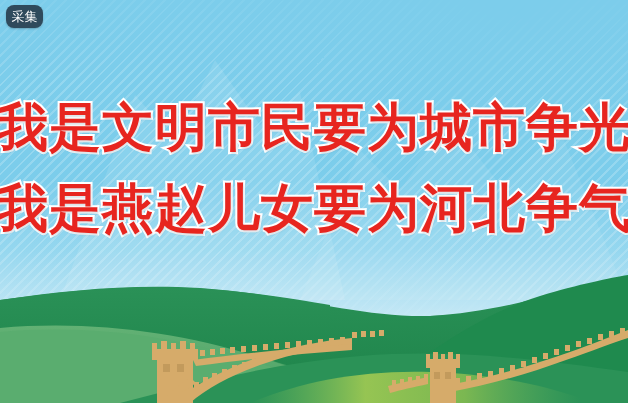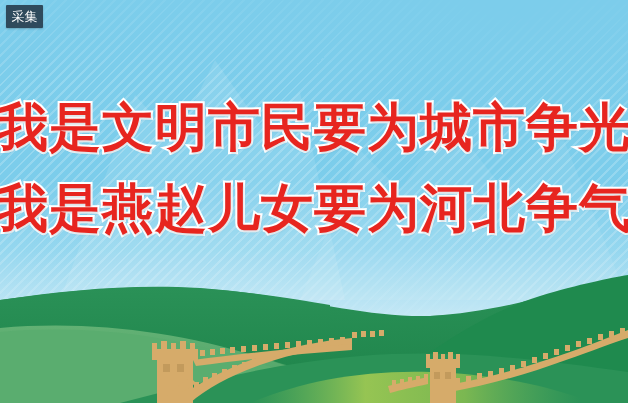--- a/index.html
+++ b/index.html
@@ -111,21 +111,21 @@
   .phrase-gap { width: 26px; }
 
   
   .capture-btn {
     position: absolute;
     left: 6px;
     top: 5px;
     width: 37px;
     height: 23px;
     background: #2f4a5c;
-    border-radius: 1px;
+    border-radius: 8px;
     color: #ffffff;
     font-size: 13px;
     line-height: 23px;
     text-align: center;
     letter-spacing: 0px;
     z-index: 60;
     cursor: pointer;
     user-select: none;
     box-shadow: 0 1px 2px rgba(0,0,0,0.22);
   }

